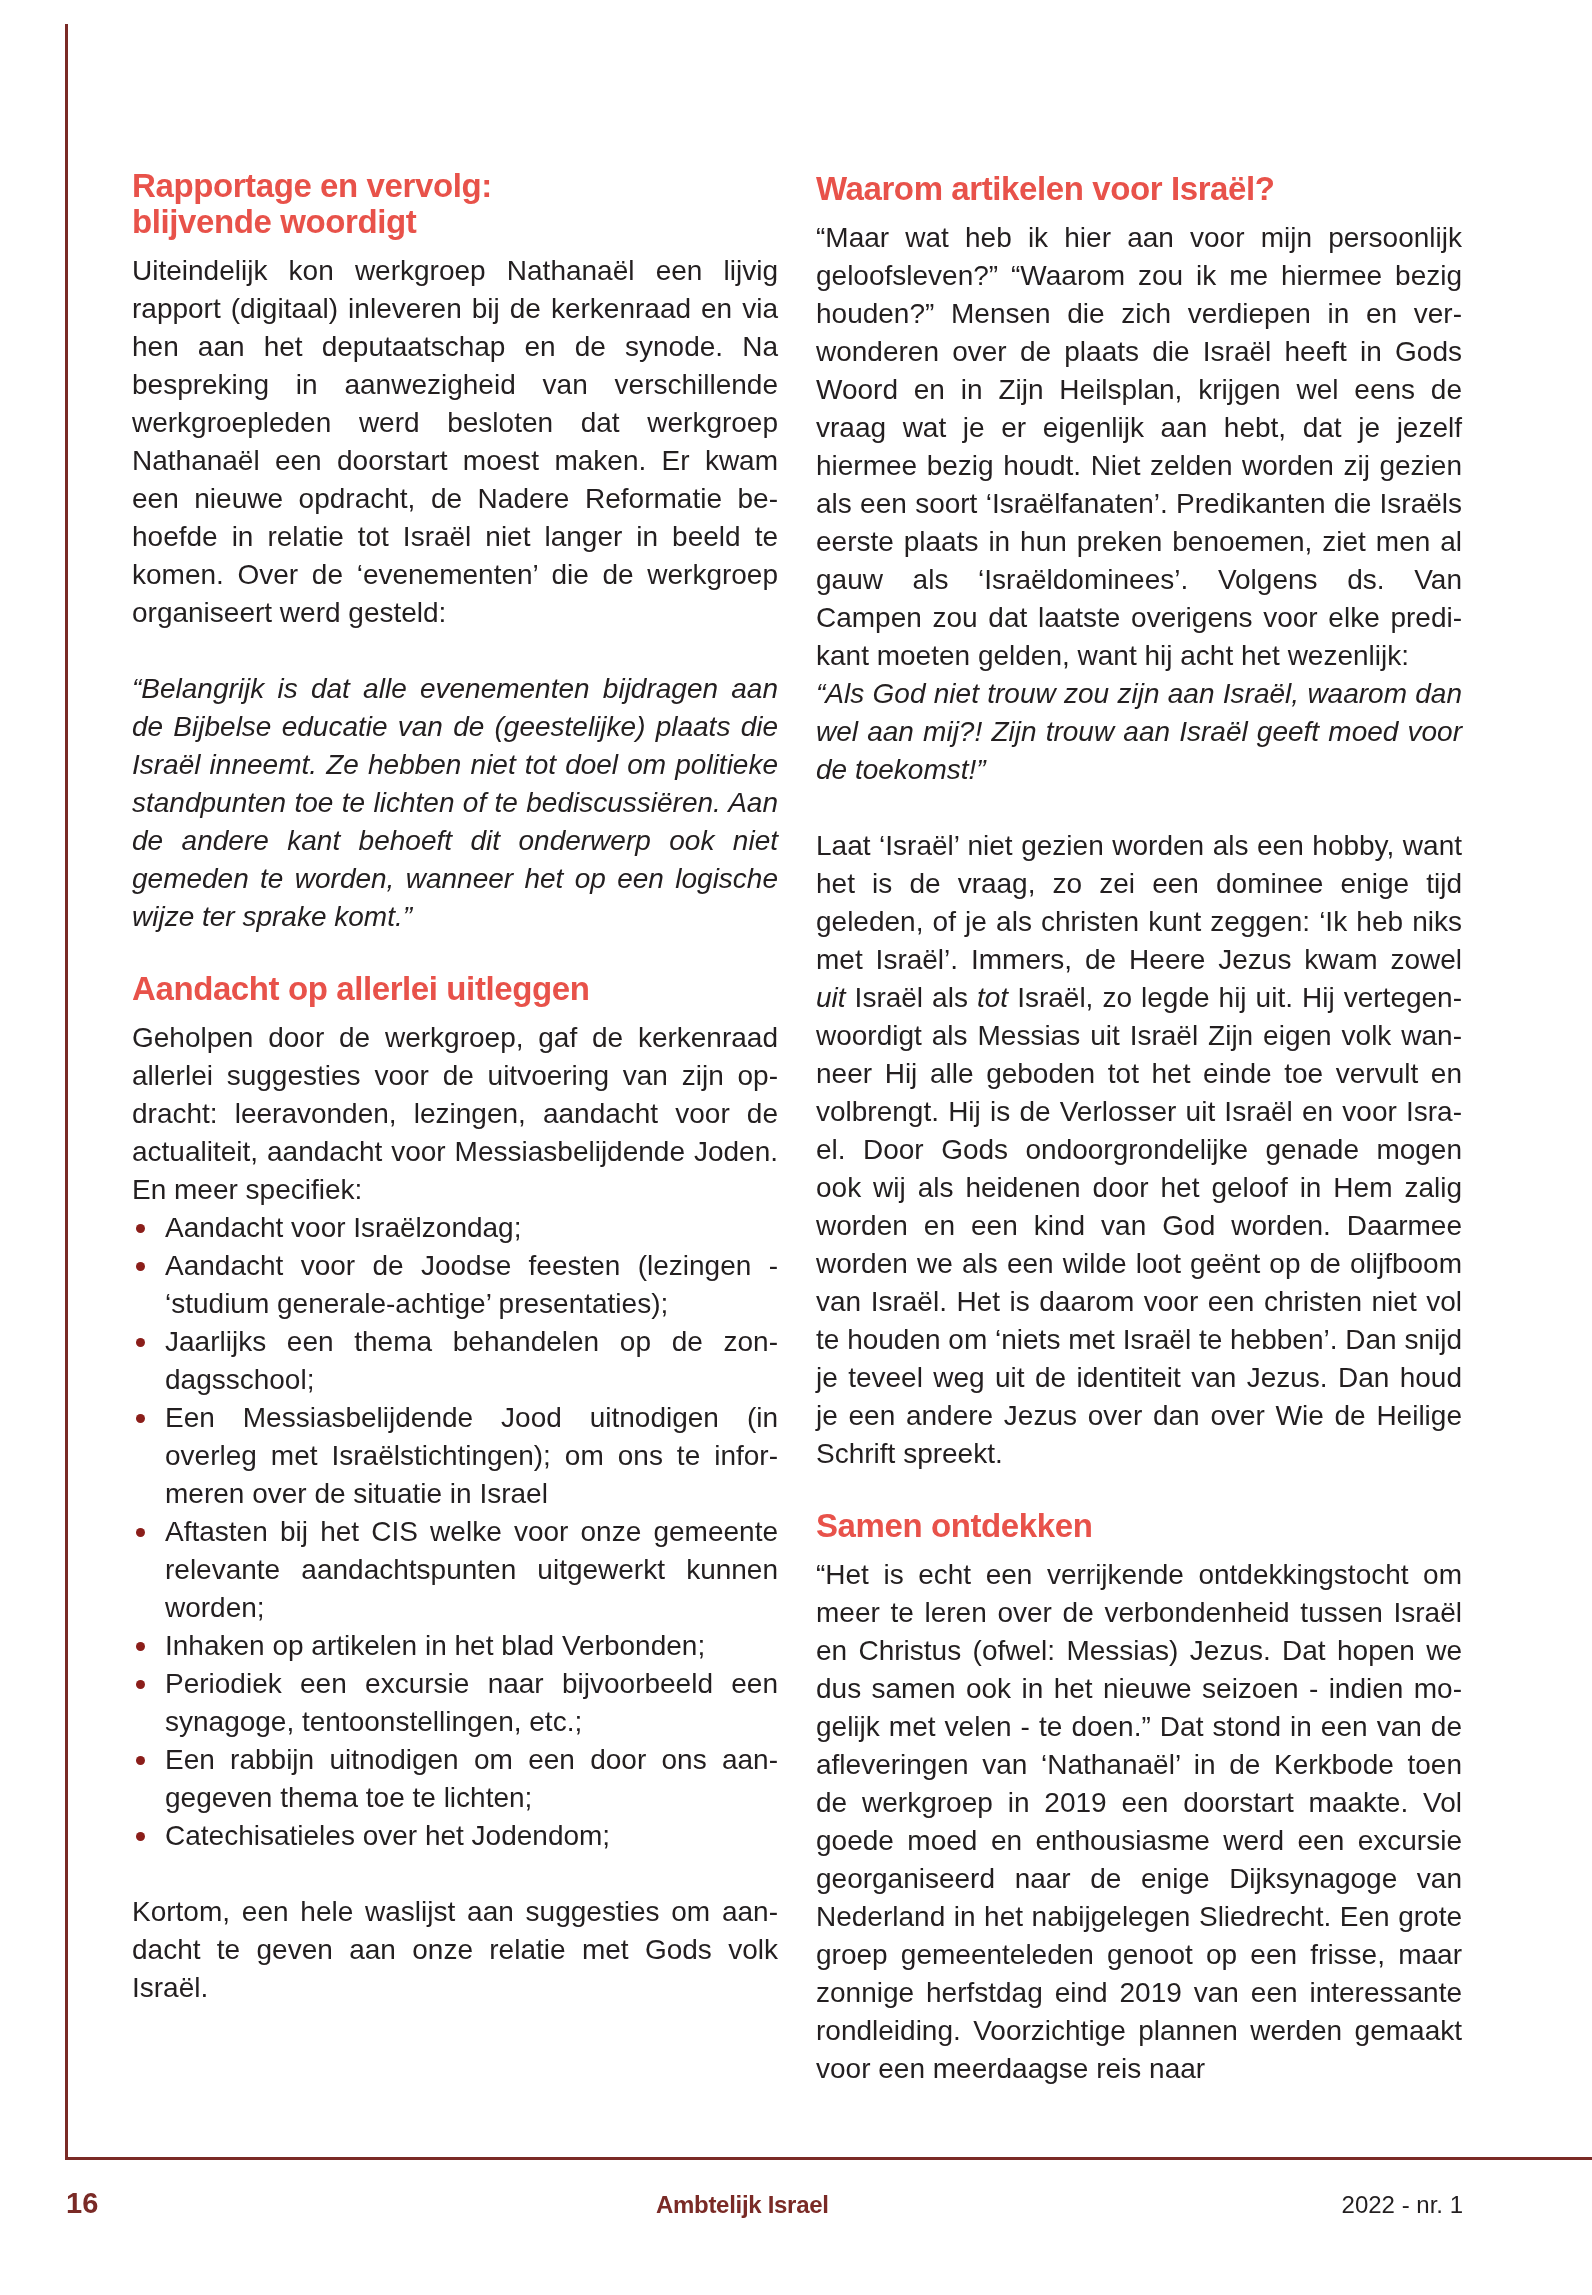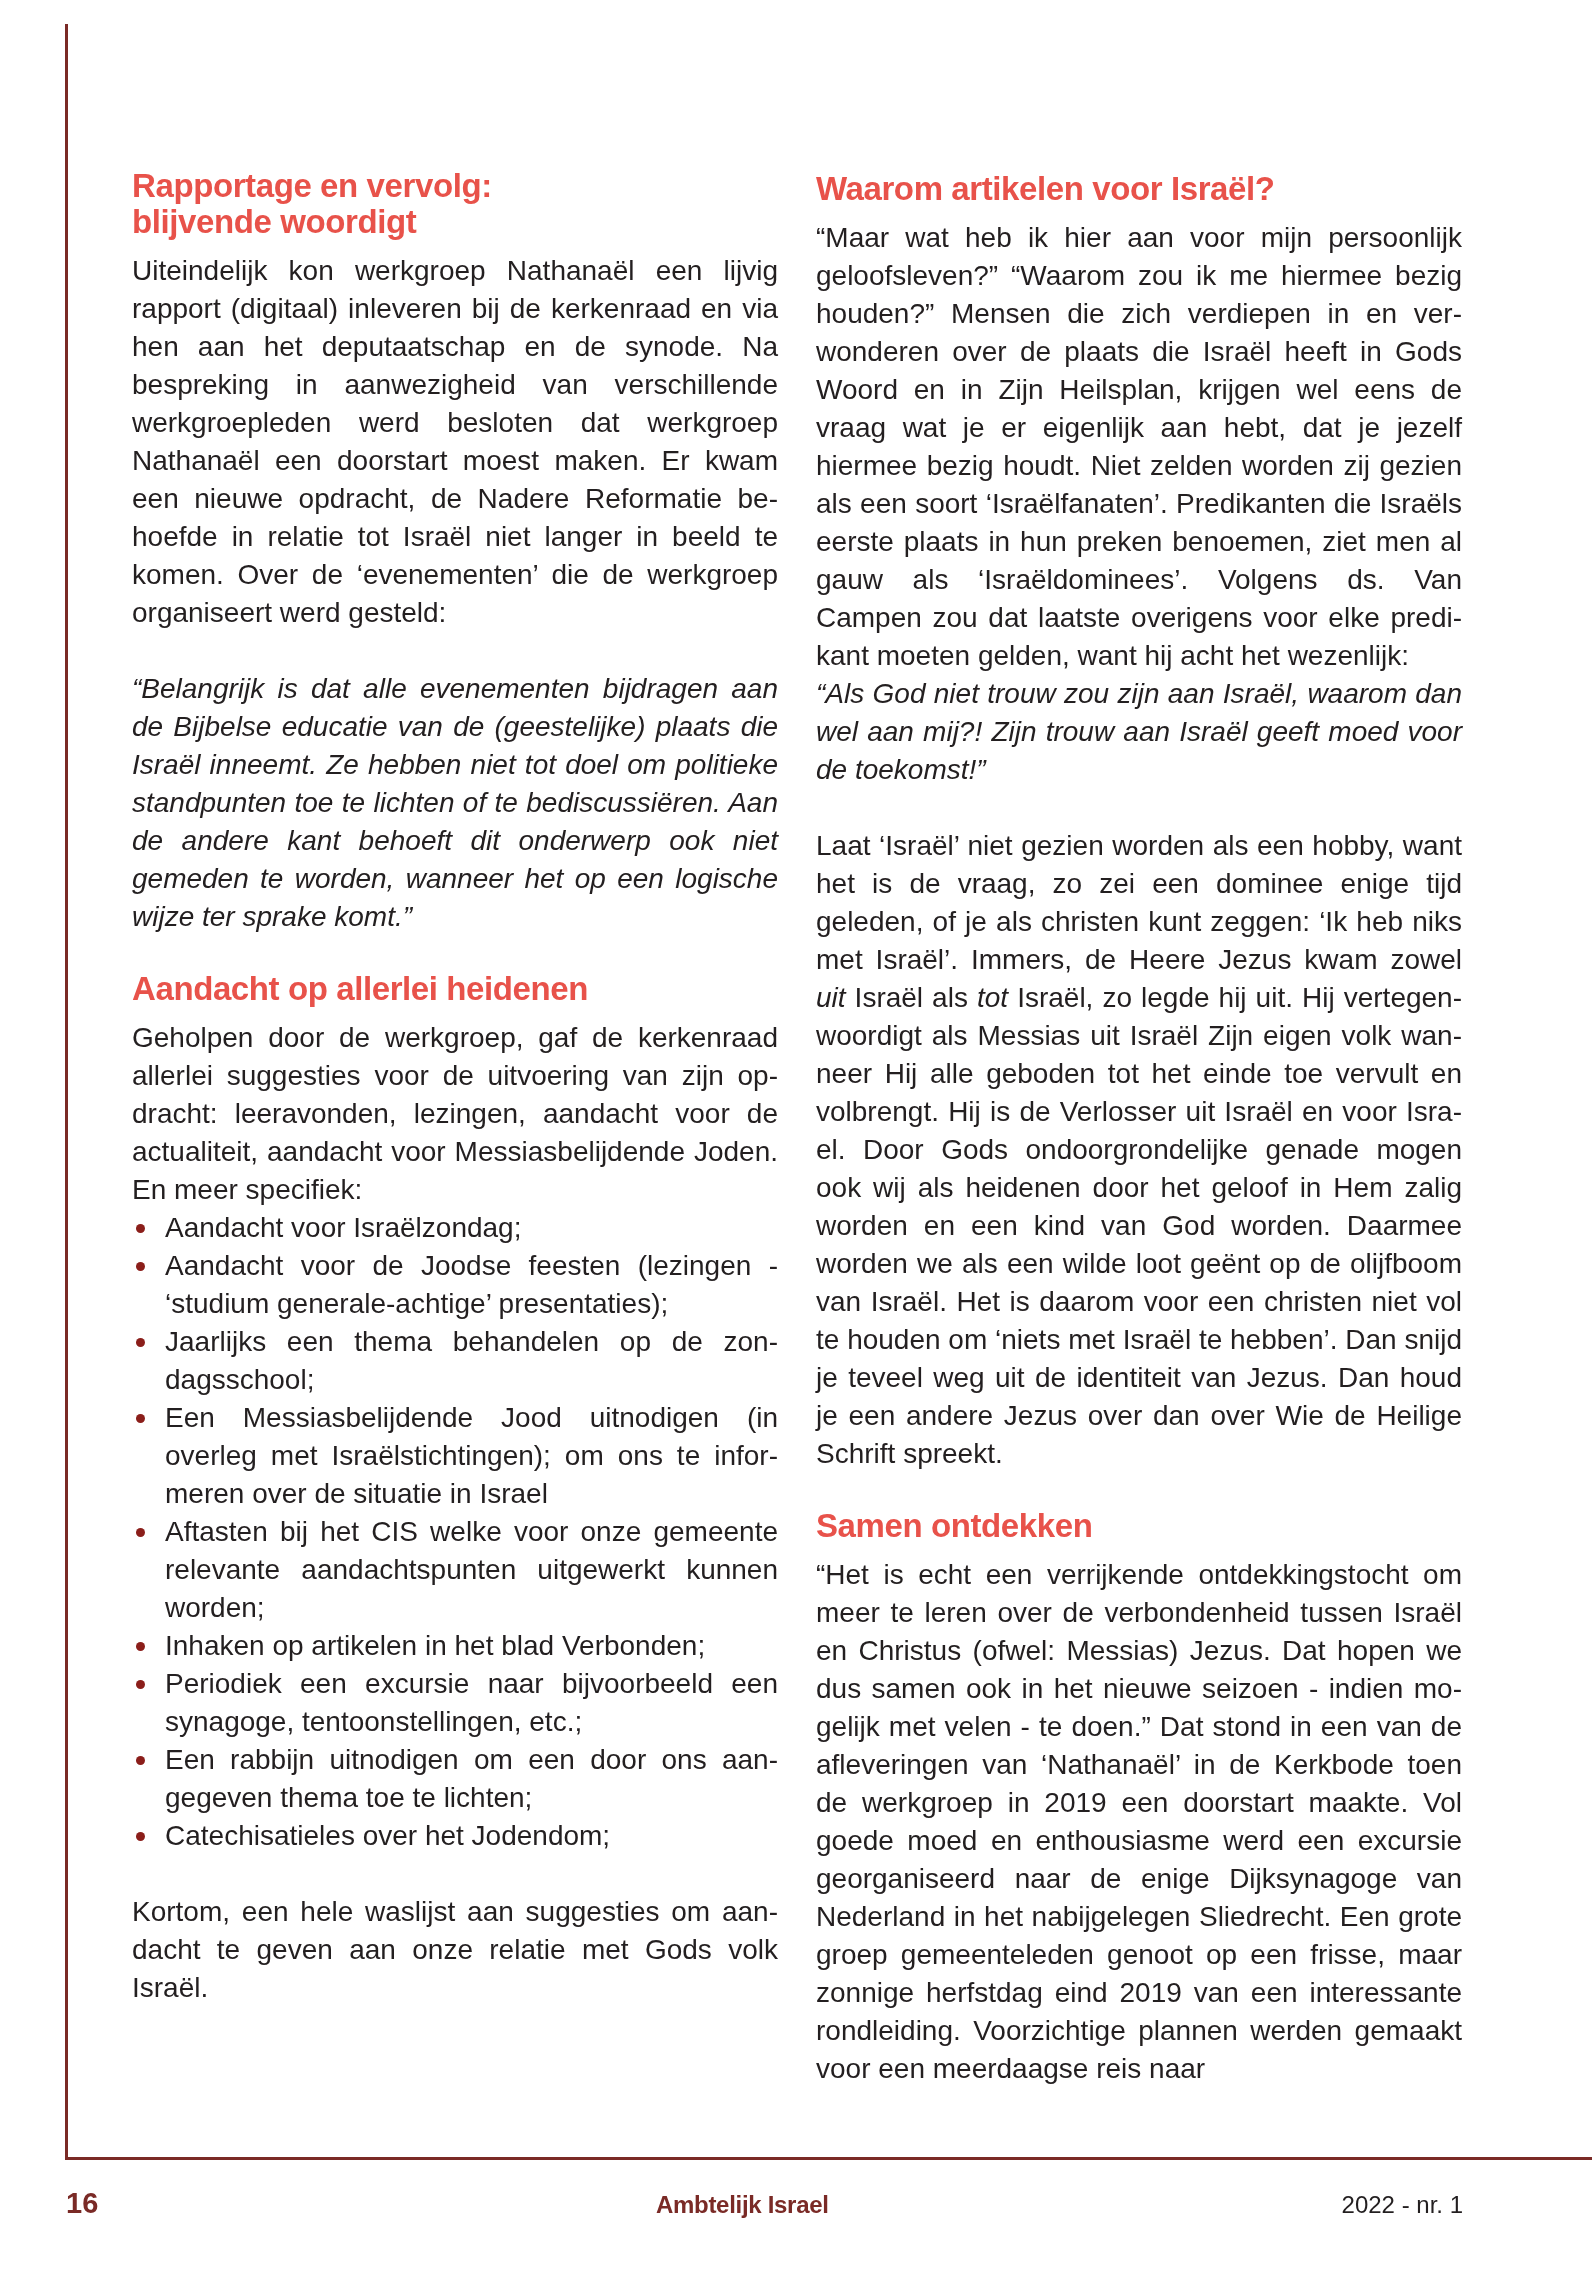--- a/index.html
+++ b/index.html
@@ -47,21 +47,21 @@
 <article class="col col-left">
   <h2 class="first">
     <span>Rapportage en vervolg:</span><br>
     <span>blijvende woordigt</span>
   </h2>
   <p>Uiteindelijk kon werkgroep Nathanaël een lijvig rapport (digitaal) inleveren bij de kerkenraad en via hen aan het deputaatschap en de synode. Na bespreking in aanwezigheid van verschillende werkgroepleden werd besloten dat werkgroep Nathanaël een doorstart moest maken. Er kwam een nieuwe opdracht, de Nadere Reformatie be­hoefde in relatie tot Israël niet langer in beeld te komen.  Over de ‘evenementen’ die de werkgroep organiseert werd gesteld:</p>
   <div class="gap"></div>
   <p><em>“Belangrijk is dat alle evenementen bijdragen aan de Bijbelse educatie van de (geestelijke) plaats die Israël inneemt. Ze hebben niet tot doel om politie­ke  standpunten toe te lichten of te bediscussiëren. Aan de andere kant behoeft dit onderwerp ook niet gemeden te worden, wanneer het op een logische wijze ter sprake komt.”</em></p>
   <div class="gap-h"></div>
 
-  <h2>Aandacht op allerlei heidenen</h2>
+  <h2>Aandacht op allerlei uitleggen</h2>
   <p>Geholpen door de werkgroep, gaf de kerkenraad allerlei suggesties voor de uitvoering van zijn op­dracht: leeravonden, lezingen, aandacht  voor de actualiteit, aandacht voor Messiasbelijdende Jo­den. En meer specifiek:</p>
   <ul class="bullets">
     <li><span class="bullet"></span><span>Aandacht voor Israëlzondag;</span></li>
     <li><span class="bullet"></span><span>Aandacht voor de Joodse feesten (lezingen - ‘studium generale-achtige’ presentaties);</span></li>
     <li><span class="bullet"></span><span>Jaarlijks een thema behandelen op de zon­dagsschool;</span></li>
     <li><span class="bullet"></span><span>Een Messiasbelijdende Jood uitnodigen (in overleg met Israëlstichtingen); om ons te infor­meren over de situatie in Israel</span></li>
     <li><span class="bullet"></span><span>Aftasten bij het CIS welke voor onze gemeente relevante aandachtspunten uitgewerkt kunnen worden;</span></li>
     <li><span class="bullet"></span><span>Inhaken op artikelen in het blad Verbonden;</span></li>
     <li><span class="bullet"></span><span>Periodiek een excursie naar bijvoorbeeld een synagoge, tentoonstellingen, etc.;</span></li>
     <li><span class="bullet"></span><span>Een rabbijn uitnodigen om een door ons aan­gegeven thema toe te lichten;</span></li>

